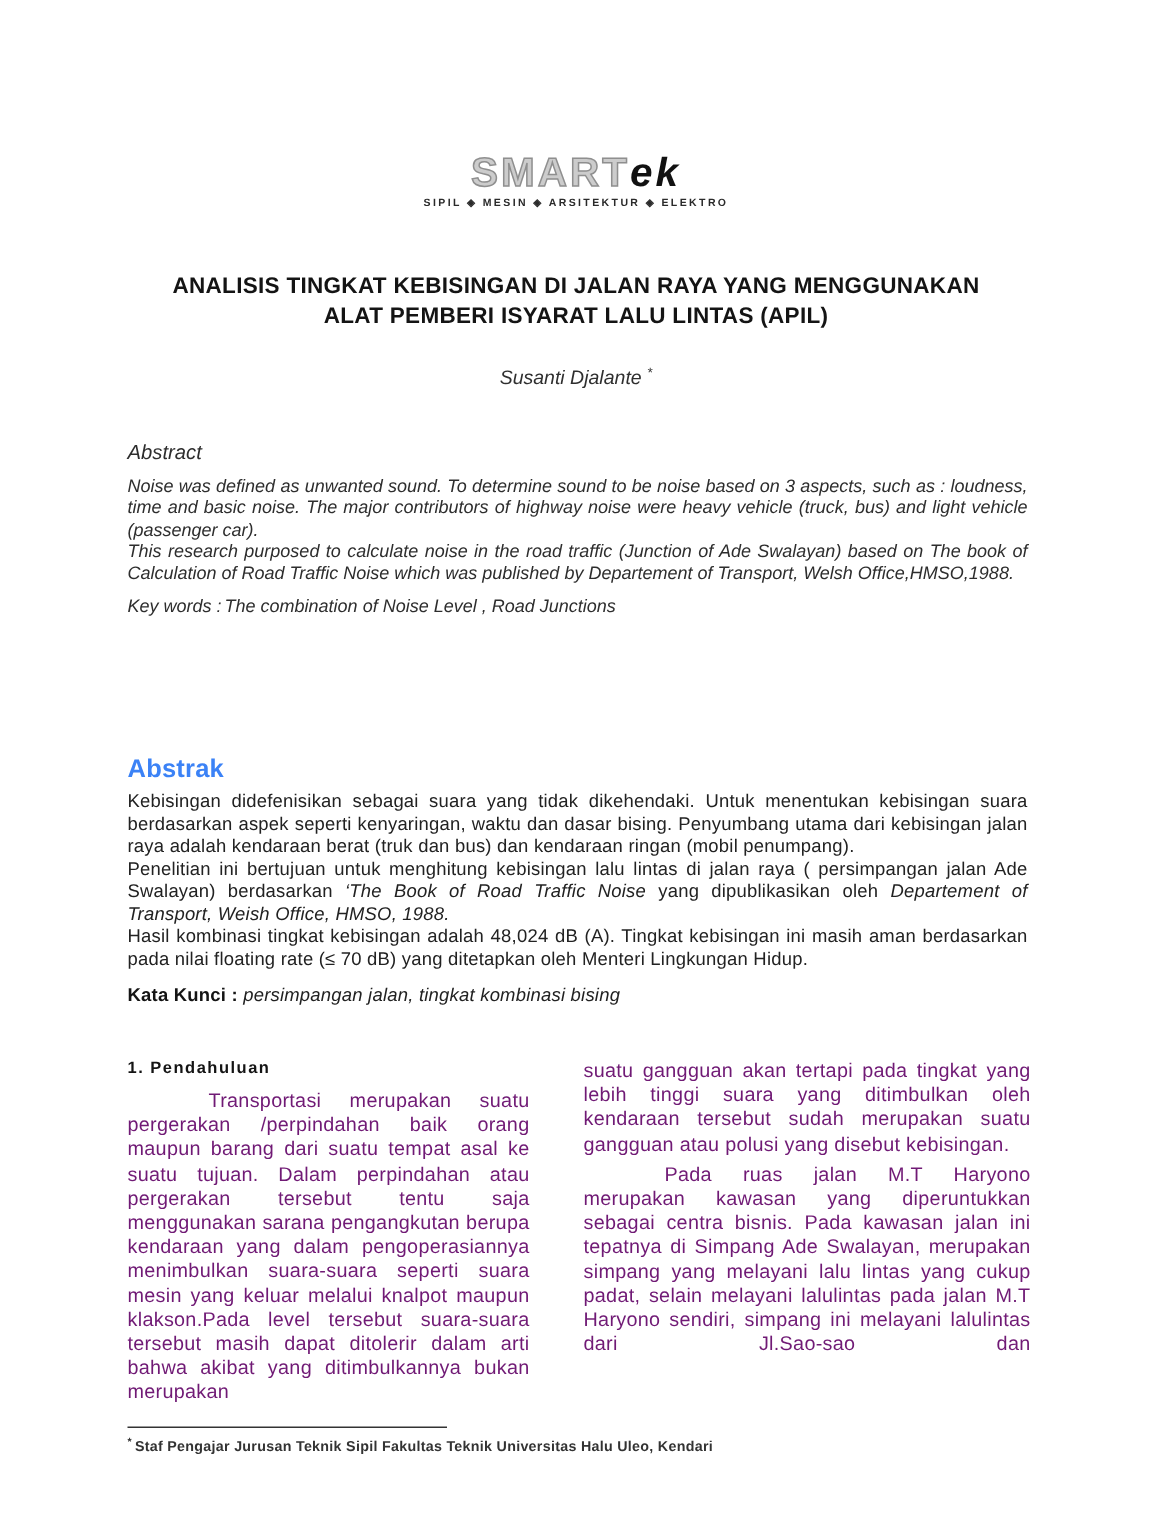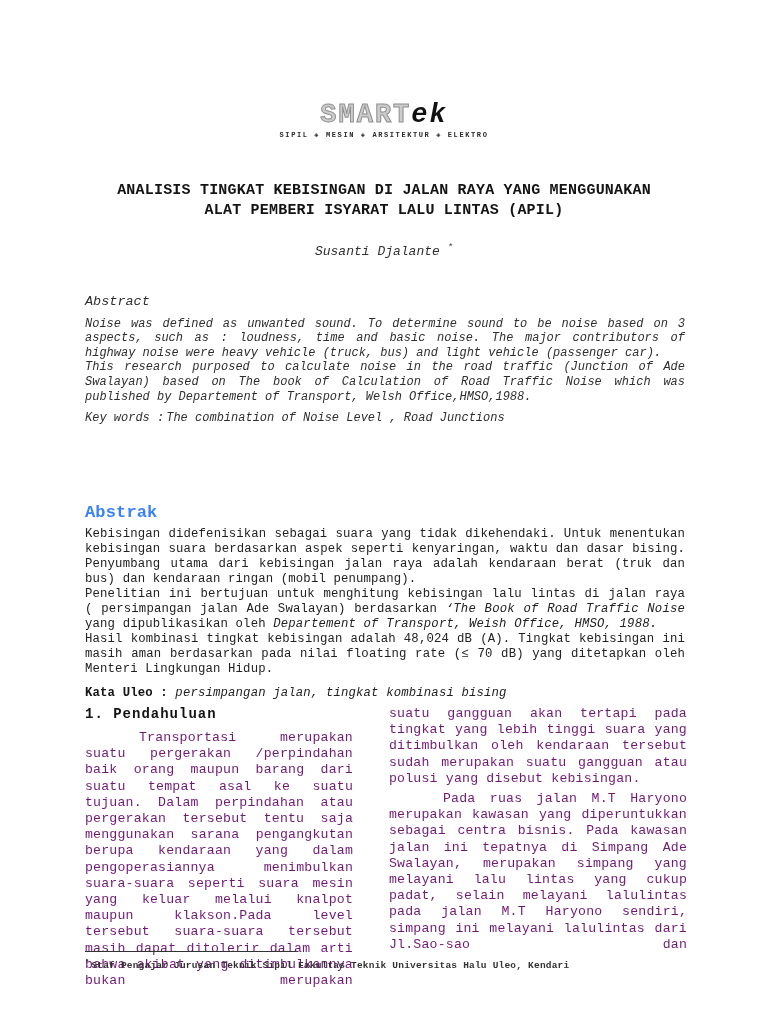--- a/index.html
+++ b/index.html
@@ -1,18 +1,18 @@
 <!DOCTYPE html>
 <html><head>
 <meta charset="utf-8">
 <style>
   html,body{margin:0;padding:0;background:#ffffff;}
   .page{
     position:relative;width:700px;height:1024px;background:#ffffff;
-    font-family:Liberation Mono, monospace;color:#2a2a2a;overflow:hidden;
+    font-family:Liberation Sans, sans-serif;color:#2a2a2a;overflow:hidden;
   }
   
   .logo{position:absolute;top:100px;left:0;width:768px;text-align:center;}
   .logo-main{font-size:27px;font-weight:bold;letter-spacing:2px;line-height:30px;}
   .logo-smart{color:#cccccc;-webkit-text-stroke:1px #8f8f8f;}
   .logo-ek{color:#111111;font-style:italic;font-weight:bold;}
   .logo-sub{font-size:7px;letter-spacing:1.6px;color:#2a2a2a;margin-top:1px;font-weight:bold;}
   
   .title-block{
     position:absolute;top:181px;left:84px;width:600px;text-align:center;
@@ -40,21 +40,21 @@
   .abstrak .abs-head{font-weight:bold;font-size:17px;margin:0 0 7px 0;color:#3b82f6;}
   .abstrak p{margin:0;}
   .abstrak .ital{font-style:italic;}
   .abstrak .kata{margin-top:9px;text-align:left;}
   .abstrak .kata-label{font-weight:bold;color:#141414;}
   .abstrak .kata-text{font-style:italic;}
   
   .columns{position:absolute;top:706px;left:85px;width:602px;display:flex;}
   .col-left{width:268px;margin-right:36px;}
   .col-right{width:298px;}
-  .sec-head{font-weight:bold;font-size:14px;margin:0 0 8px 0;letter-spacing:1px;color:#141414;}
+  .sec-head{font-weight:bold;font-size:11px;margin:0 0 8px 0;letter-spacing:1px;color:#141414;}
   .columns p{
     font-size:13.2px;line-height:16.2px;text-align:justify;margin:0;
     color:#701a75;letter-spacing:0.2px;
   }
   .p-indent{text-indent:54px;}
   .cont{text-align-last:justify;}
   .col-right .p2{margin-top:4px;}
   
   .footnote-rule{position:absolute;top:951px;left:85px;width:213px;border:0;border-top:1.5px solid #333333;margin:0;}
   .footnote{
@@ -85,21 +85,21 @@
     <p>Noise was  defined as unwanted sound. To determine sound to be noise based  on 3 aspects, such as : loudness, time and basic noise. The major contributors of highway noise were heavy vehicle (truck, bus) and light vehicle (passenger car).</p>
     <p>This research purposed to calculate  noise in the  road traffic (Junction of Ade Swalayan) based on The book of Calculation of Road Traffic Noise which was published by Departement of Transport, Welsh Office,HMSO,1988.</p>
     <div class="keywords"><span class="kw-label">Key words :</span><span>The combination of Noise Level , Road Junctions</span></div>
   </div>
 
   <div class="abstrak">
     <div class="abs-head">Abstrak</div>
     <p>Kebisingan didefenisikan sebagai suara yang tidak dikehendaki. Untuk menentukan kebisingan suara berdasarkan aspek seperti kenyaringan, waktu dan dasar bising. Penyumbang utama dari kebisingan jalan raya adalah kendaraan berat (truk dan bus) dan kendaraan ringan (mobil penumpang).</p>
     <p><span>Penelitian ini bertujuan untuk menghitung kebisingan lalu lintas di jalan raya ( persimpangan jalan Ade Swalayan) berdasarkan </span><span class="ital">‘The Book of Road Traffic Noise</span><span> yang dipublikasikan oleh </span><span class="ital">Departement of Transport, Weish Office, HMSO, 1988.</span></p>
     <p>Hasil kombinasi tingkat kebisingan adalah 48,024 dB (A). Tingkat kebisingan ini masih aman berdasarkan pada nilai floating rate (≤ 70 dB) yang ditetapkan oleh Menteri Lingkungan Hidup.</p>
-    <div class="kata"><span class="kata-label">Kata Uleo :</span><span class="kata-text"> persimpangan jalan, tingkat kombinasi bising</span></div>
+    <div class="kata"><span class="kata-label">Kata Kunci :</span><span class="kata-text"> persimpangan jalan, tingkat kombinasi bising</span></div>
   </div>
 
   <div class="columns">
     <div class="col-left">
       <div class="sec-head">1. Pendahuluan</div>
       <p class="p-indent cont">Transportasi merupakan suatu pergerakan /perpindahan baik orang maupun barang dari suatu tempat asal ke suatu tujuan. Dalam perpindahan atau pergerakan tersebut tentu saja menggunakan sarana pengangkutan berupa kendaraan yang dalam pengoperasiannya menimbulkan suara-suara seperti suara mesin yang keluar melalui knalpot maupun klakson.Pada level tersebut suara-suara tersebut masih dapat ditolerir dalam arti bahwa akibat yang ditimbulkannya bukan merupakan</p>
     </div>
     <div class="col-right">
       <p class="cont-end">suatu gangguan akan tertapi pada tingkat yang lebih tinggi suara yang ditimbulkan oleh kendaraan tersebut sudah merupakan suatu gangguan atau polusi yang disebut kebisingan.</p>
       <p class="p-indent cont p2">Pada ruas jalan M.T Haryono merupakan kawasan yang diperuntukkan sebagai centra bisnis. Pada kawasan jalan ini tepatnya di Simpang Ade Swalayan, merupakan simpang yang melayani lalu lintas yang cukup padat, selain melayani lalulintas pada jalan M.T Haryono sendiri, simpang ini melayani lalulintas dari Jl.Sao-sao dan</p>

